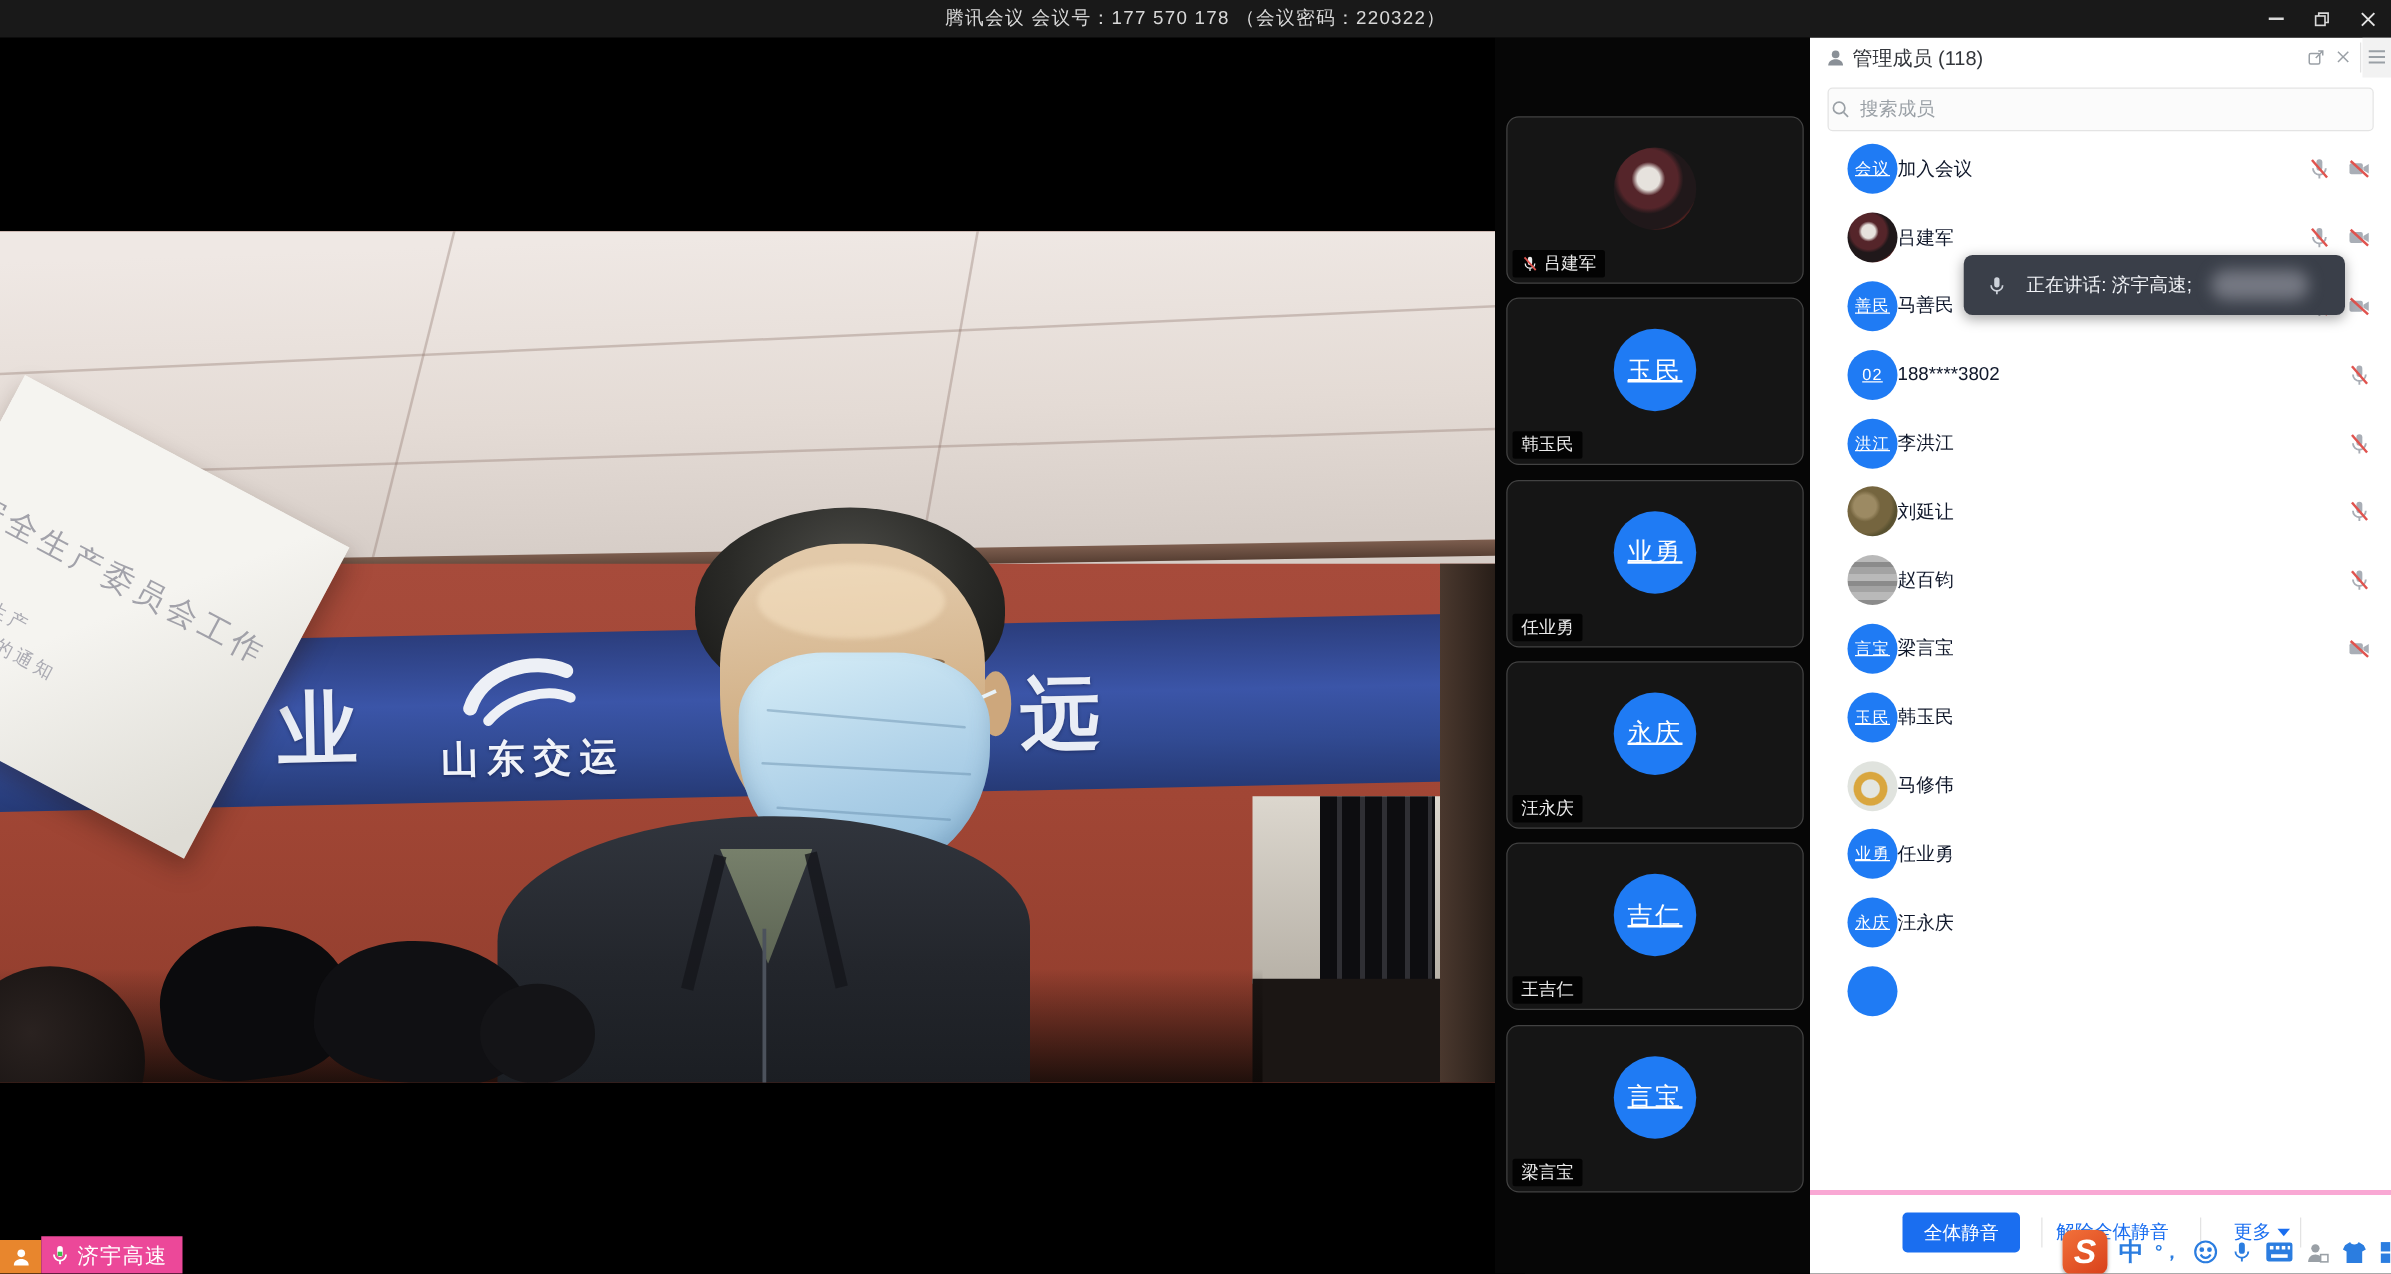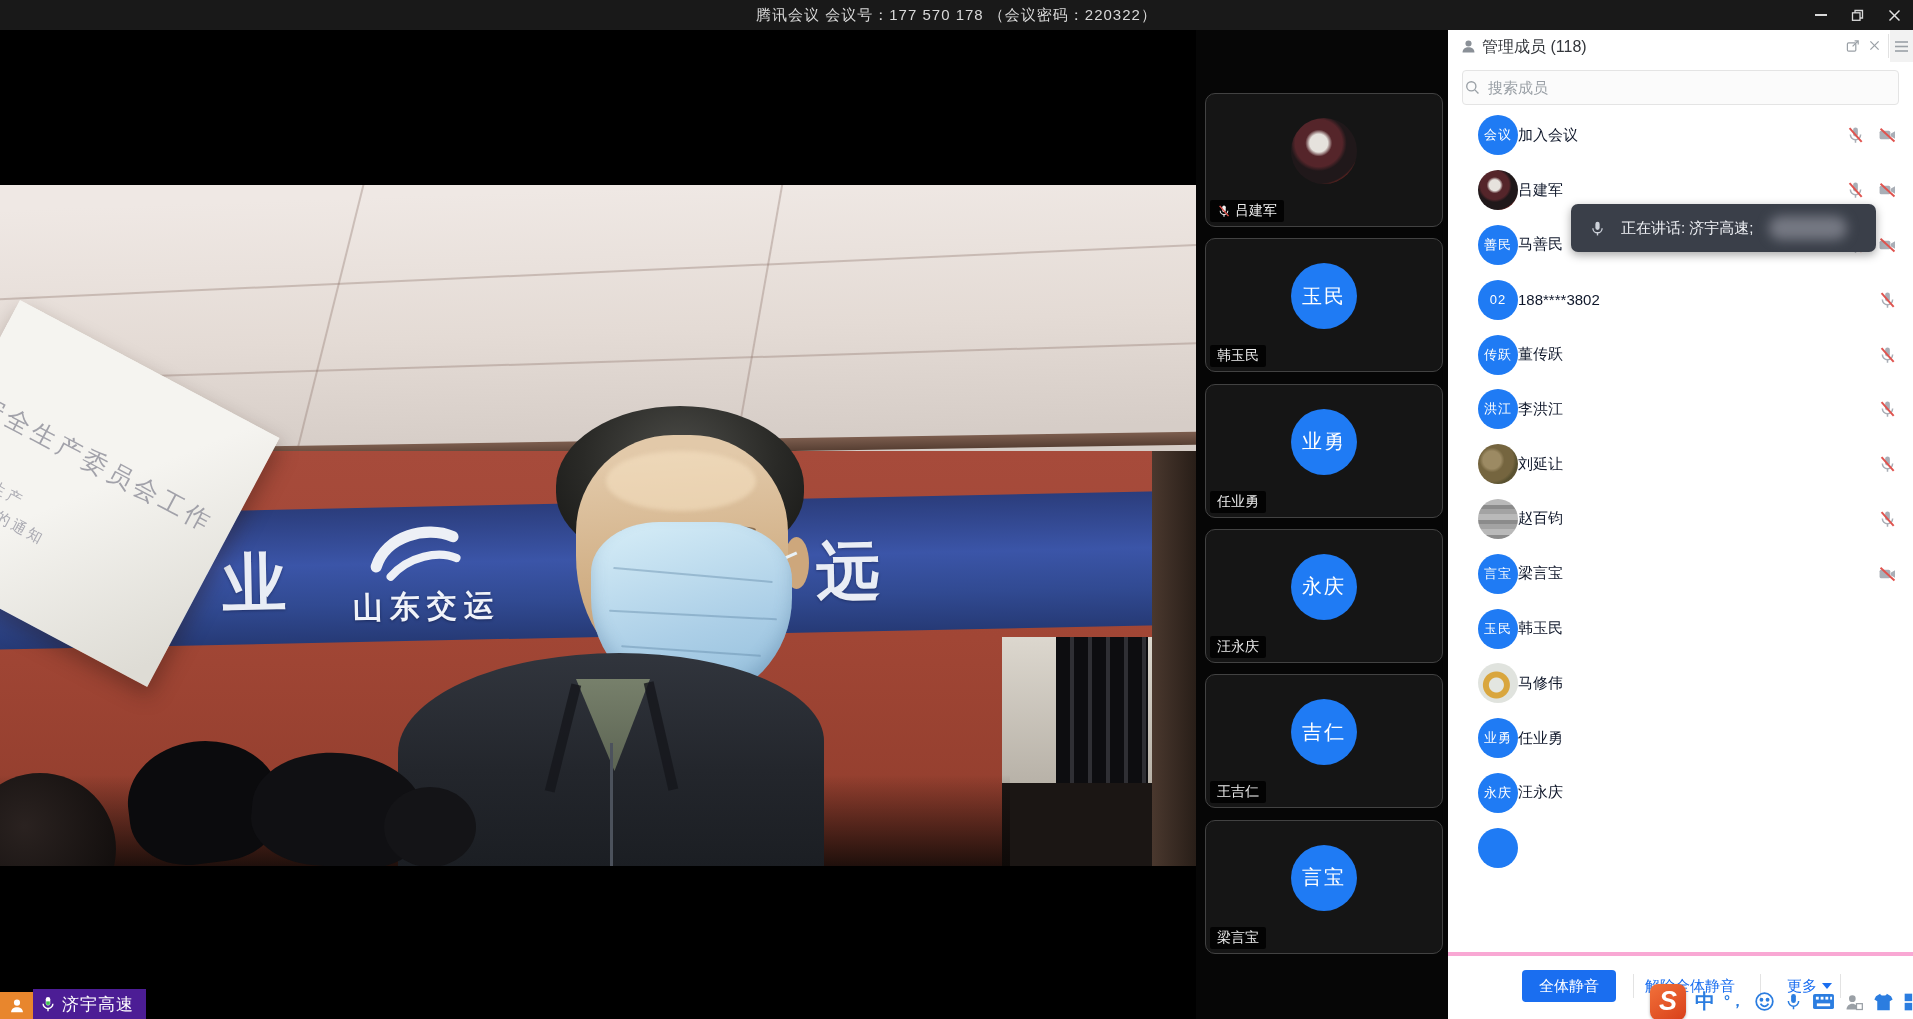--- a/index.html
+++ b/index.html
@@ -76,34 +76,34 @@
           background:linear-gradient(#77806b,#5c6453); clip-path:polygon(0 0,100% 0,52% 100%); }
   .zipper { position:absolute; left:212px; top:90px; width:3px; height:124px; background:#4c525c; }
   .lapel { position:absolute; width:10px; height:110px; background:#15171b; opacity:.8; }
   .chair { position:absolute; z-index:9; }
   .floor-shadow { position:absolute; left:0; top:590px; width:1010px; height:91px; z-index:3;
           background:linear-gradient(180deg,rgba(20,12,10,0),rgba(12,8,6,.85)); }
 
   
   .taskicon-person { position:absolute; left:0; top:992px; width:33px; height:27px; background:#e8862d;
           z-index:40; display:flex; align-items:center; justify-content:center; }
-  .speaker-chip { position:absolute; left:33px; top:989px; height:30px; background:#4c1d95; z-index:40;
+  .speaker-chip { position:absolute; left:33px; top:989px; height:30px; background:#ec4899; z-index:40;
           display:flex; align-items:center; gap:5px; padding:0 12px 0 6px; }
   .speaker-chip .txt { color:#fff; font-size:17px; letter-spacing:1px; }
 
   
   .thumb-strip { position:absolute; left:1196px; top:30px; width:252px; height:989px; background:#060606; }
   .thumb { position:absolute; left:9px; width:238px; height:134px; background:#151515;
            border:1px solid #424242; border-radius:10px; overflow:hidden; }
   .thumb .av-circle { position:absolute; left:50%; top:24px; transform:translateX(-50%);
            width:66px; height:66px; border-radius:50%; display:flex; align-items:center; justify-content:center;
            color:#fff; font-size:20px; letter-spacing:2px; }
   .thumb .label { position:absolute; left:4px; bottom:4px; background:rgba(0,0,0,.82); color:#ececec;
            font-size:14px; padding:2px 7px; display:flex; align-items:center; gap:4px; border-radius:2px; }
-  .av-blue { background:var(--avatar-blue,#1f7bf4); }
+  .av-blue { background:var(--avatar-blue,#1f7bf4);text-decoration:underline; }
   .av-photo-art  { background:radial-gradient(circle at 42% 38%,#e6e2dd 0 16%,#55252a 24% 42%,#20181a 50% 72%,#8c2a24 78%,#15090c 92%); }
   .av-photo-camo { background:radial-gradient(circle at 35% 40%,#9c8a63 0 25%,#75653f 35% 60%,#57502f 70%,#6d5c3c 85%); }
   .av-photo-grey { background:repeating-linear-gradient(180deg,#b9b9b9 0 6px,#8b8b8b 6px 10px,#a3a3a3 10px 15px); }
   .av-photo-beads{ background:radial-gradient(circle at 46% 55%,#e3e6e1 0 7px,#d9a63e 8px 13px,#e0e3de 14px 100%); }
 
   
   .panel { position:absolute; left:1448px; top:30px; width:465px; height:989px; background:#fff; z-index:20; }
   .panel-header { position:absolute; left:0; top:0; width:100%; height:32px; }
   .panel-title { position:absolute; left:34px; top:7px; font-size:16px; color:#33363b; }
   .ph-icon { position:absolute; top:8px; }
@@ -388,30 +388,20 @@
           <div class="m-avatar av-blue">02</div>
           <span class="m-name">188****3802</span>
           <span class="m-ic" style="right: 16px;"><svg width="19" height="19" viewBox="0 0 24 24">
               <rect x="9" y="2.5" width="6" height="11.5" rx="3" fill="#a9aeb6"></rect>
               <path d="M5.5 11.5a6.5 6.5 0 0 0 13 0" fill="none" stroke="#a9aeb6" stroke-width="1.9"></path>
               <line x1="12" y1="18.2" x2="12" y2="21.8" stroke="#a9aeb6" stroke-width="1.9"></line>
               <line x1="4.5" y1="3.2" x2="19.8" y2="20.8" stroke="#e0534e" stroke-width="2.5"></line>
             </svg></span>
         </div>
         <div class="member-row">
-          <div class="m-avatar av-blue">传跃</div>
-          <span class="m-name">董传跃</span>
-          <span class="m-ic" style="right: 16px;"><svg width="19" height="19" viewBox="0 0 24 24">
-              <rect x="9" y="2.5" width="6" height="11.5" rx="3" fill="#a9aeb6"></rect>
-              <path d="M5.5 11.5a6.5 6.5 0 0 0 13 0" fill="none" stroke="#a9aeb6" stroke-width="1.9"></path>
-              <line x1="12" y1="18.2" x2="12" y2="21.8" stroke="#a9aeb6" stroke-width="1.9"></line>
-              <line x1="4.5" y1="3.2" x2="19.8" y2="20.8" stroke="#e0534e" stroke-width="2.5"></line>
-            </svg></span>
-        </div>
-        <div class="member-row">
           <div class="m-avatar av-blue">洪江</div>
           <span class="m-name">李洪江</span>
           <span class="m-ic" style="right: 16px;"><svg width="19" height="19" viewBox="0 0 24 24">
               <rect x="9" y="2.5" width="6" height="11.5" rx="3" fill="#a9aeb6"></rect>
               <path d="M5.5 11.5a6.5 6.5 0 0 0 13 0" fill="none" stroke="#a9aeb6" stroke-width="1.9"></path>
               <line x1="12" y1="18.2" x2="12" y2="21.8" stroke="#a9aeb6" stroke-width="1.9"></line>
               <line x1="4.5" y1="3.2" x2="19.8" y2="20.8" stroke="#e0534e" stroke-width="2.5"></line>
             </svg></span>
         </div>
         <div class="member-row">

